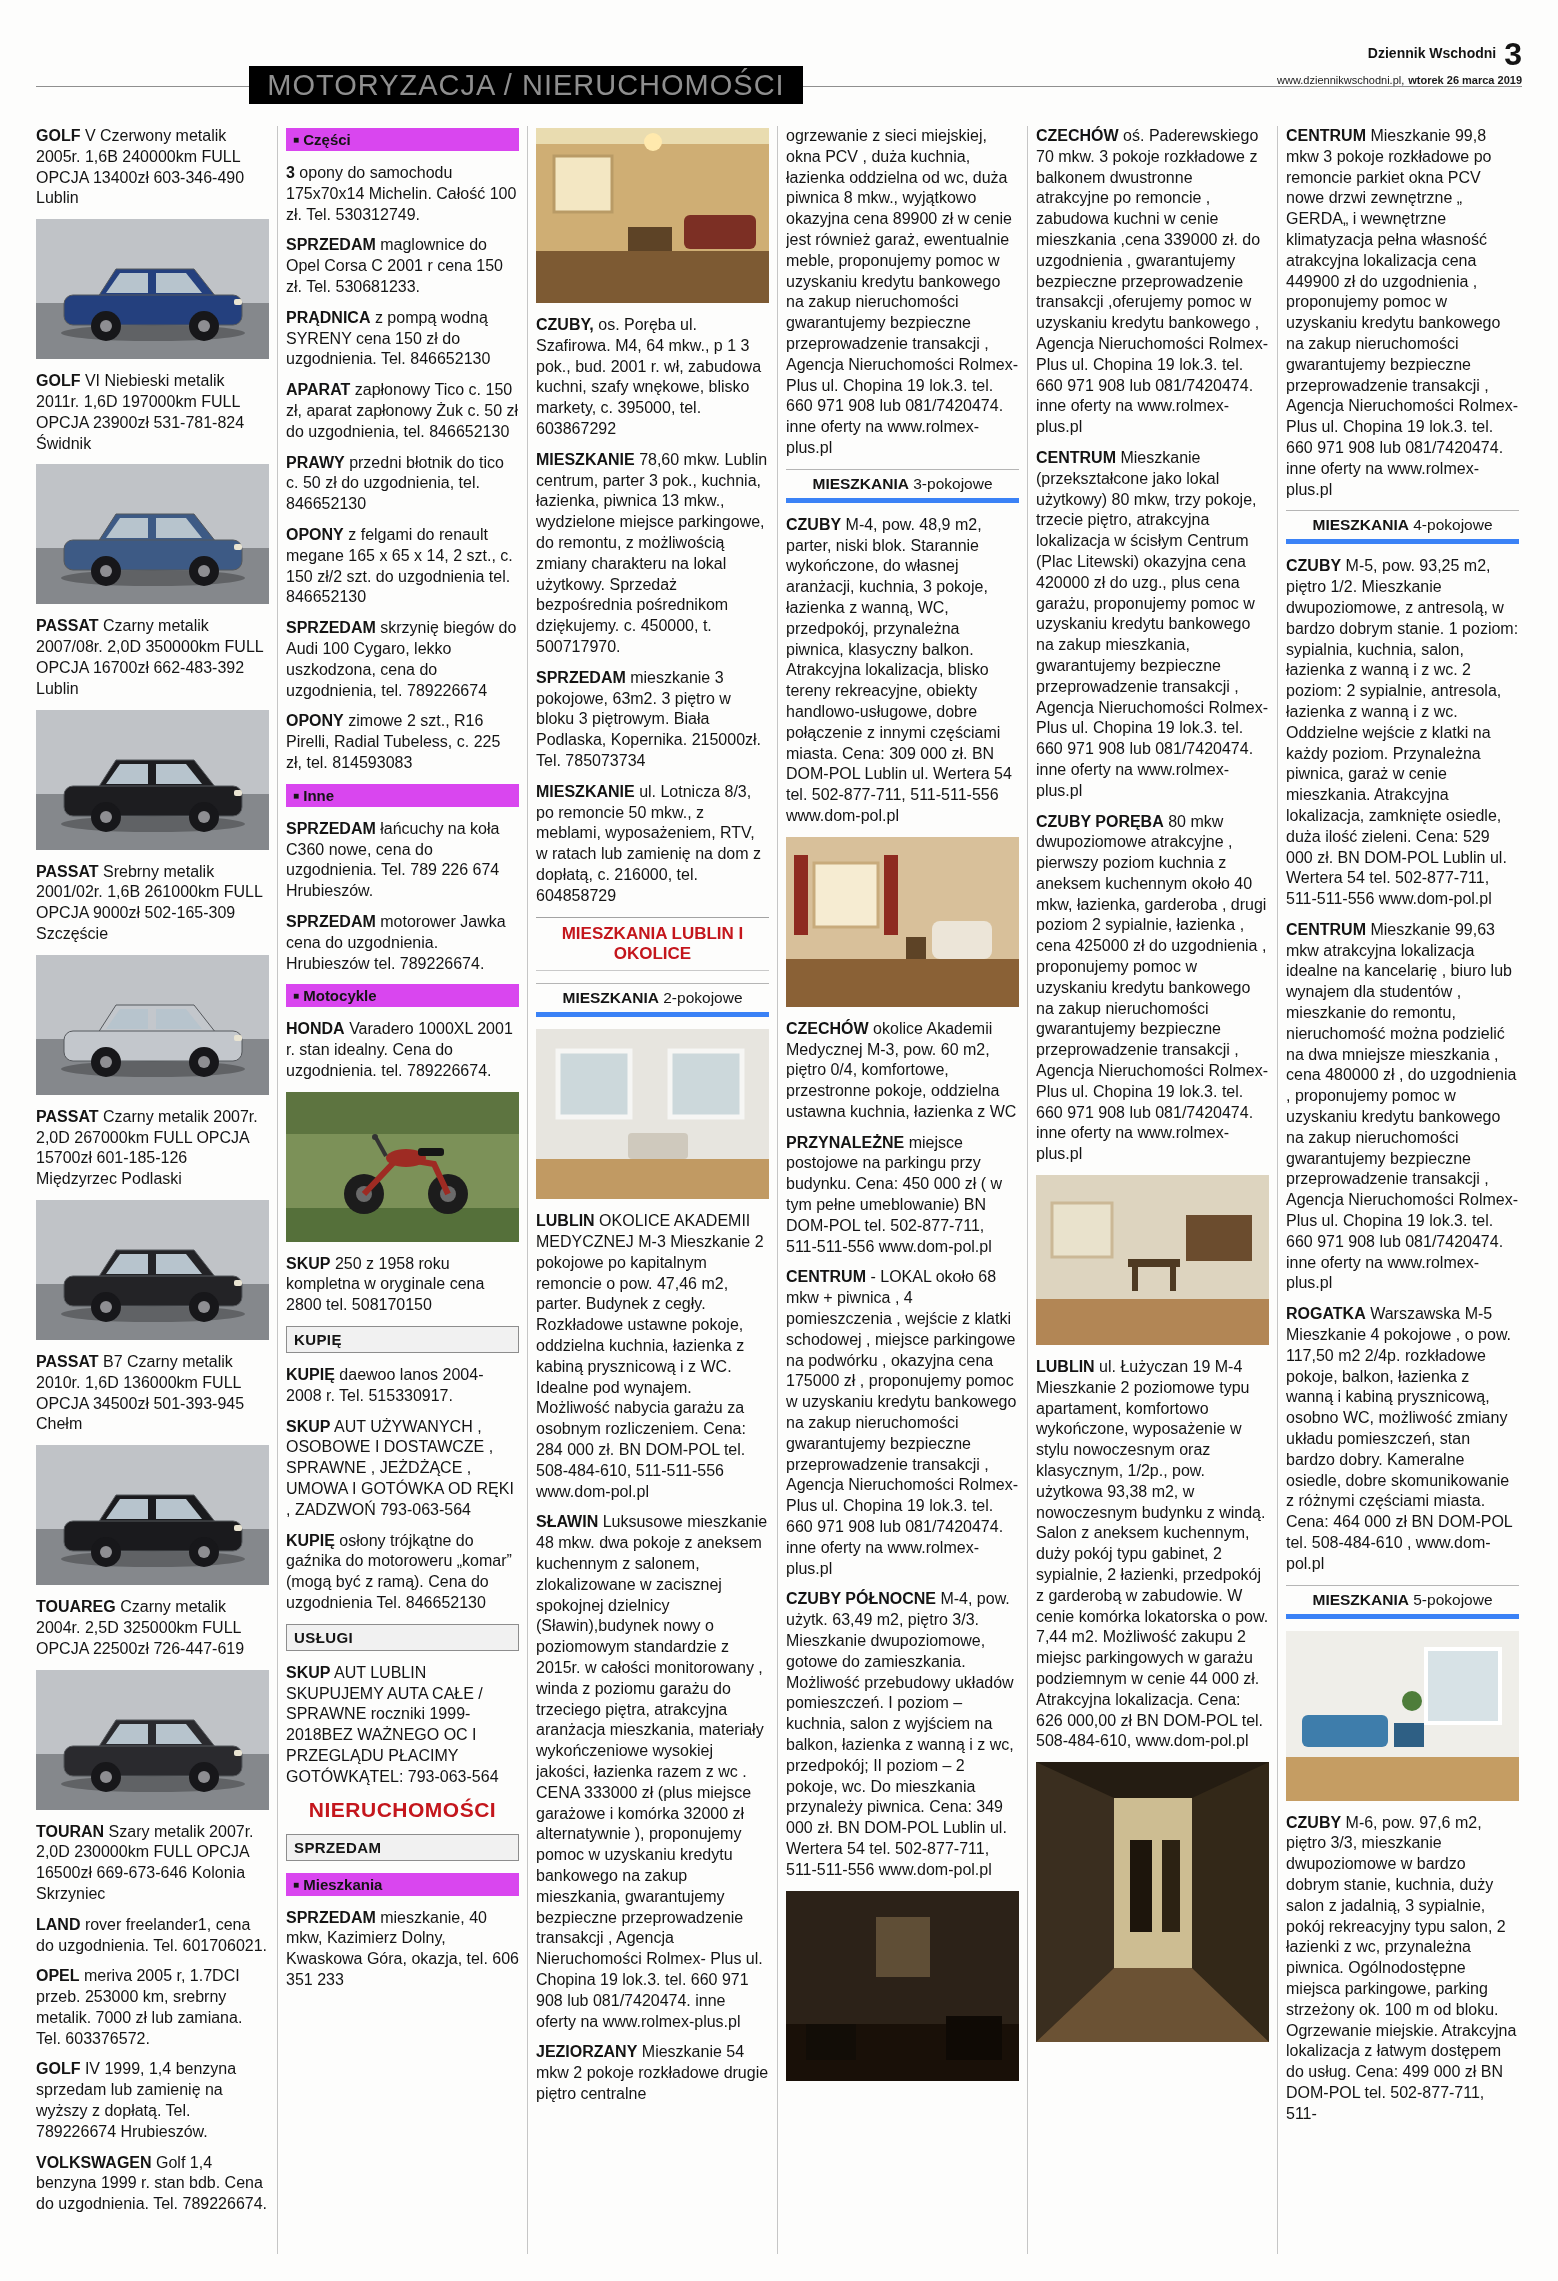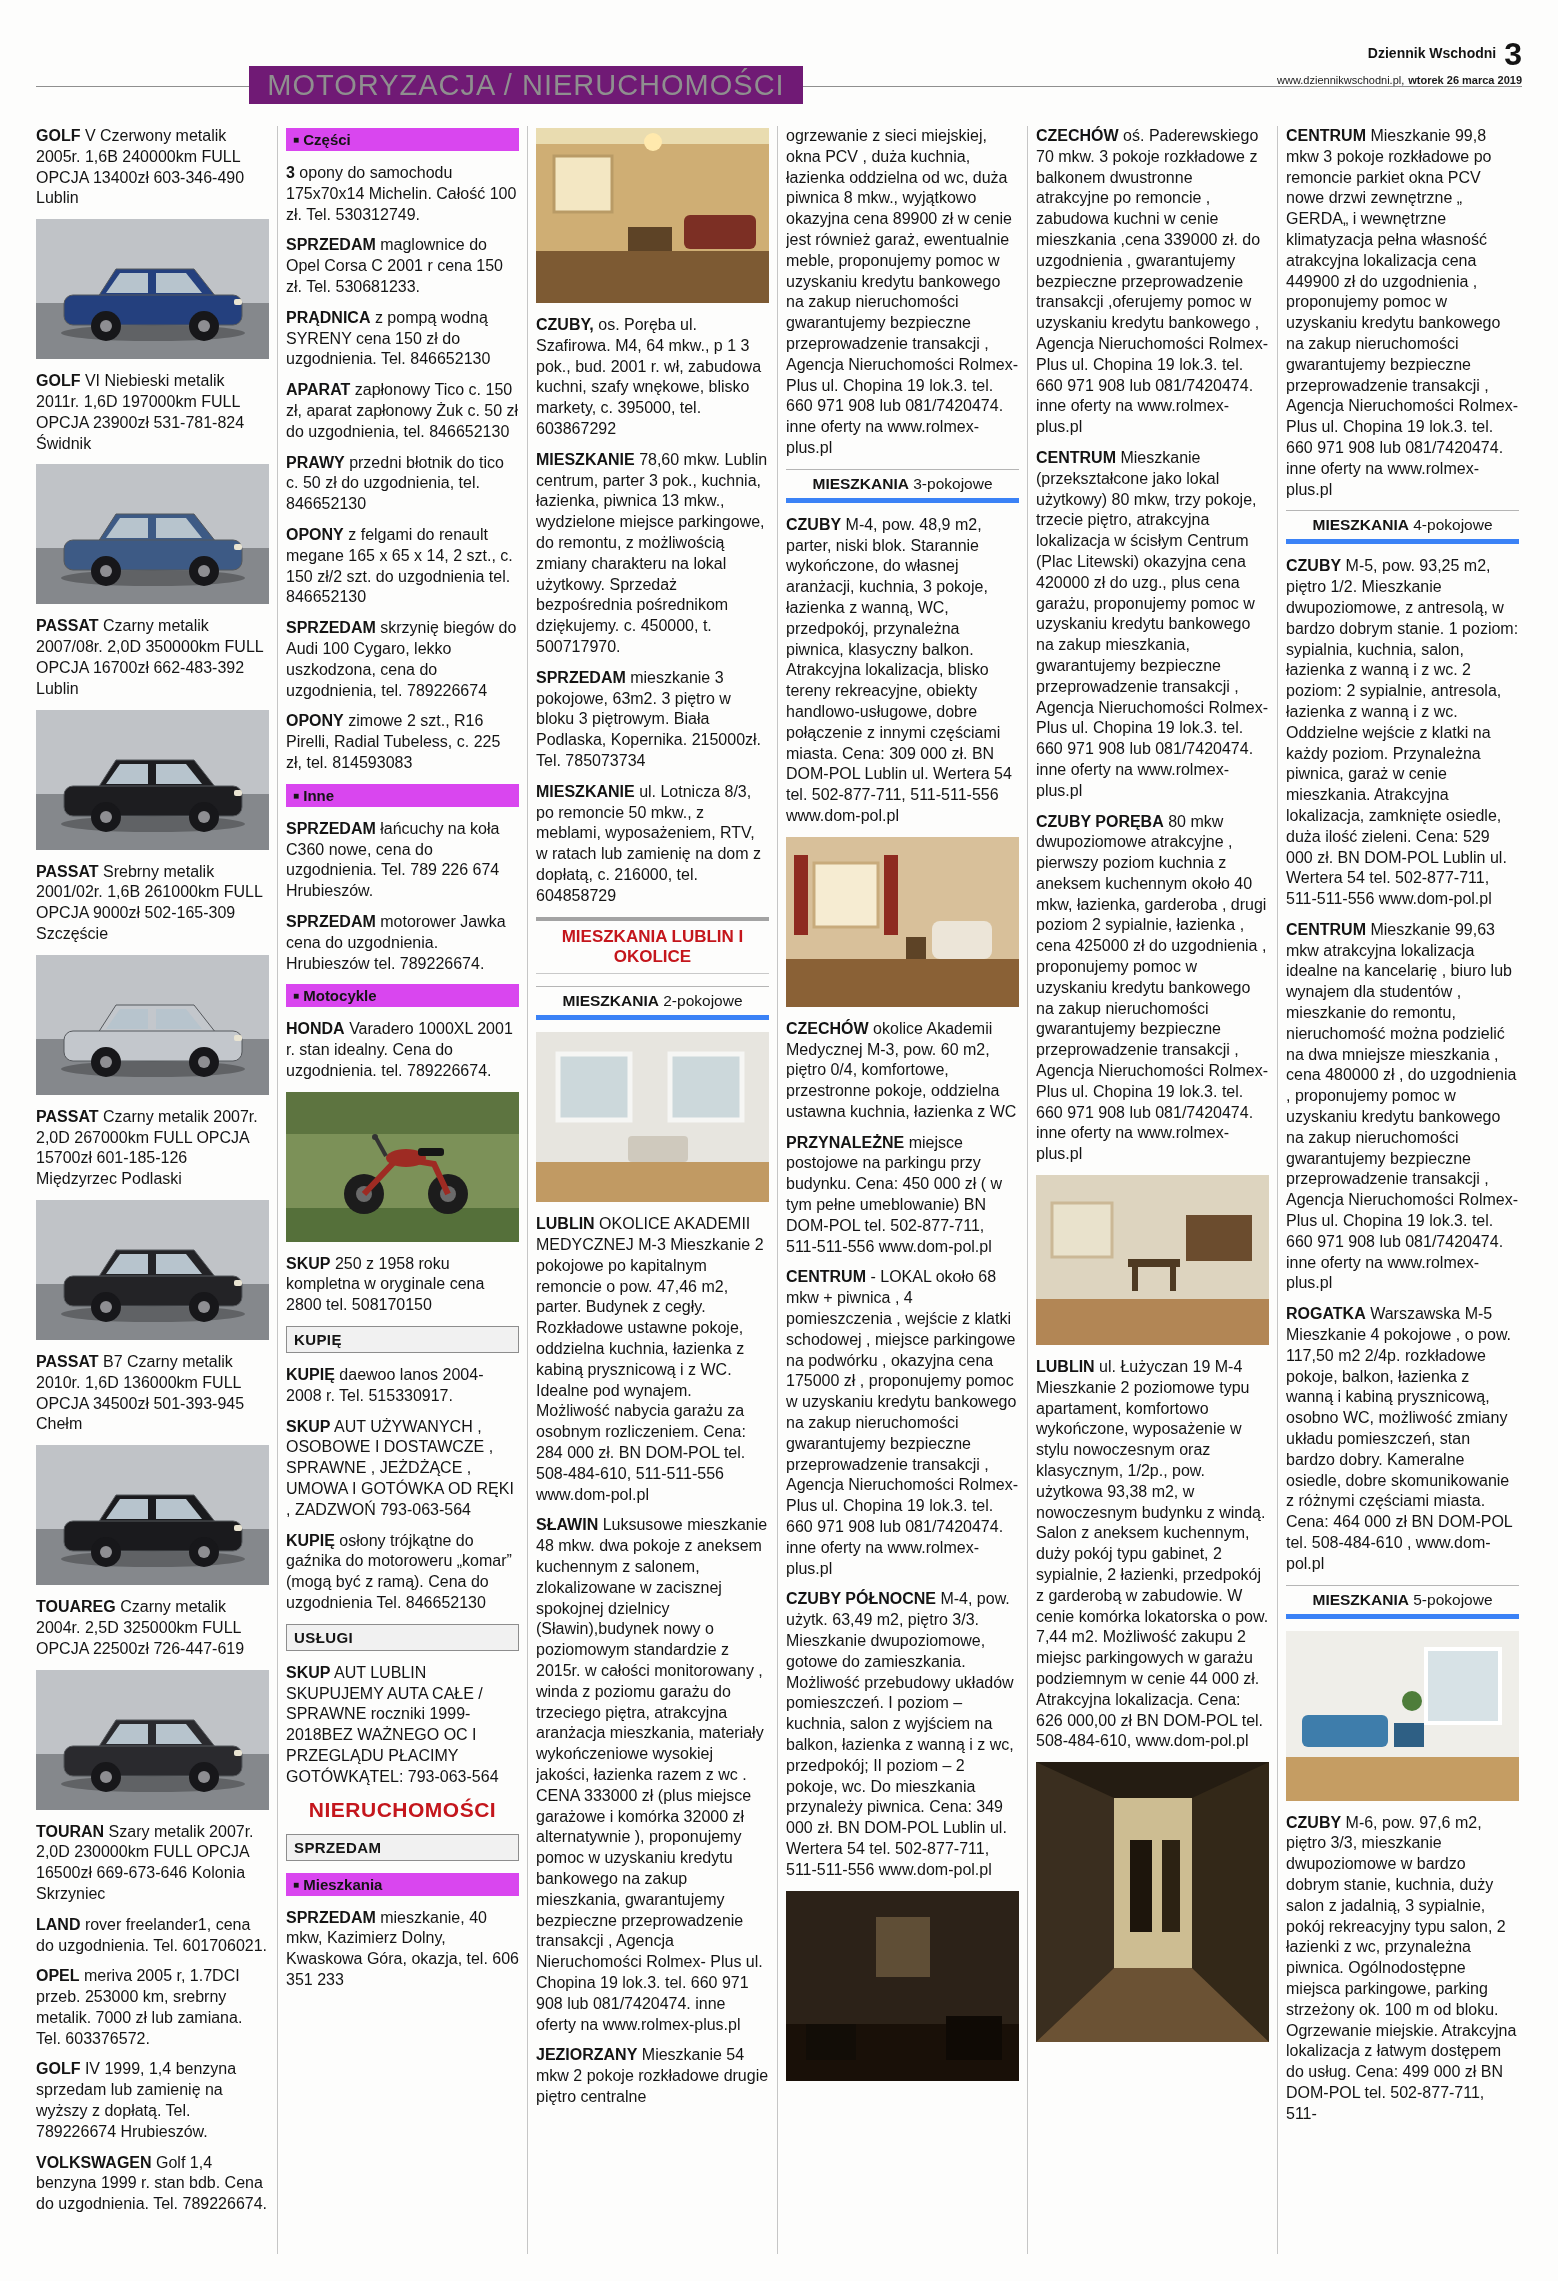--- a/index.html
+++ b/index.html
@@ -2,38 +2,38 @@
 <html><head>
 <meta charset="utf-8">
 <style>
   *{margin:0;padding:0;box-sizing:border-box;}
   html,body{background:#fdfdfc;}
   body{width:1558px;height:2281px;font-family:"Liberation Sans",sans-serif;color:#141414;overflow:hidden;}
   .page{width:100%;height:100%;padding:12px 36px 18px;}
   header{position:relative;height:102px;}
   .header-line{position:absolute;left:0;right:0;top:74px;height:1px;background:#8f8f8f;}
   .section-title{position:absolute;left:150px;top:54px;width:680px;text-align:center;}
-  .section-title span{display:inline-block;background:#701a75;padding:0 18px;font-size:29px;font-weight:400;color:#8f8f8f;letter-spacing:1px;line-height:38px;}
+  .section-title span{display:inline-block;background:#000000;padding:0 18px;font-size:29px;font-weight:400;color:#8f8f8f;letter-spacing:1px;line-height:38px;}
   .masthead{position:absolute;right:0;top:24px;text-align:right;}
   .masthead-top{font-weight:bold;font-size:14px;}
   .masthead-title{vertical-align:7px;}
   .pagenum{font-size:32px;margin-left:8px;}
   .dateline{font-size:11px;margin-top:1px;color:#1a1a1a;}
   .date-bold{font-weight:bold;margin-left:4px;}
   main{display:flex;height:2128px;overflow:hidden;margin-top:12px;}
   .col{flex:0 0 233px;width:233px;overflow:hidden;}
   .vsep{flex:0 0 1px;background:#c6c6c6;margin:0 8px;}
   .ad{font-size:16px;line-height:1.3;margin-bottom:10px;word-wrap:break-word;}
   .lead{font-weight:bold;}
   .subhead{background:#d946ef;font-weight:bold;font-size:15px;padding:3px 7px;margin:2px 0 12px;}
   .sq{font-size:10px;vertical-align:2px;}
   .boxhead{border:1px solid #8d8d8d;background:#f1f1f1;font-weight:bold;font-size:15px;padding:4px 7px;margin:4px 0 12px;letter-spacing:.4px;}
   .redhead{color:#c4161c;font-weight:bold;text-align:center;margin:10px 0 12px;}
   .redhead.plain{font-size:21px;letter-spacing:.5px;}
-  .redhead.boxed{font-size:17px;border-top:4px solid #a3a3a3;border-bottom:1px solid #c9c9c9;padding:6px 4px;line-height:1.2;}
+  .redhead.boxed{font-size:17px;border-top:1px solid #a3a3a3;border-bottom:1px solid #c9c9c9;padding:6px 4px;line-height:1.2;}
   .cathead{text-align:center;font-size:15.5px;margin:6px 0 12px;padding:5px 0;border-top:1px solid #b5b5b5;border-bottom:5px solid #3b82f6;}
   .photo{margin:2px 0 12px;line-height:0;}
   .photo svg{width:100%;display:block;}
 </style>
 </head>
 <body>
 
 <div class="page">
   <header>
     <div class="header-line"></div>

